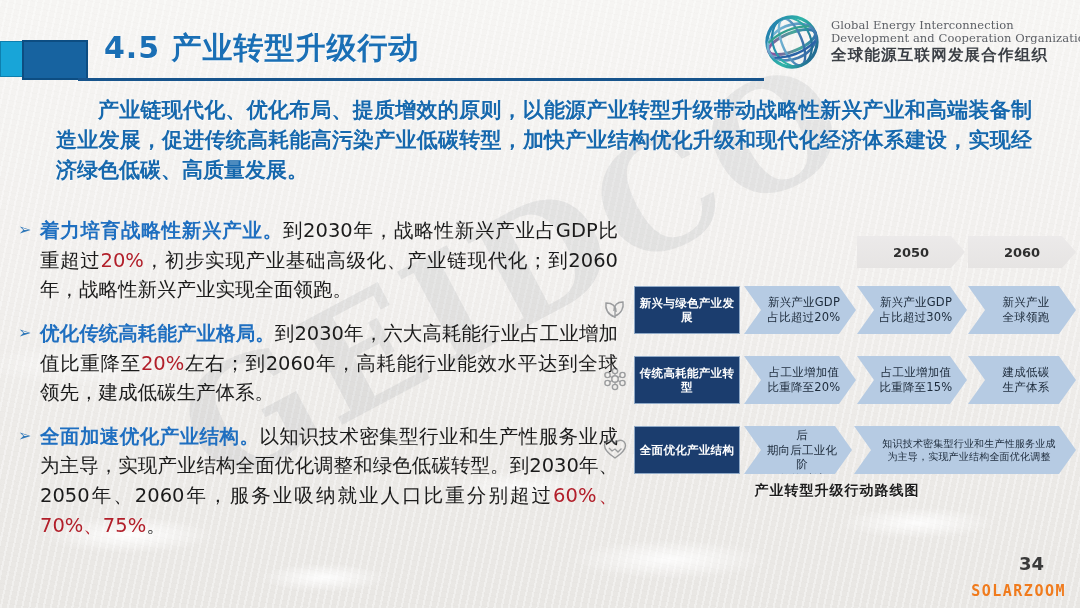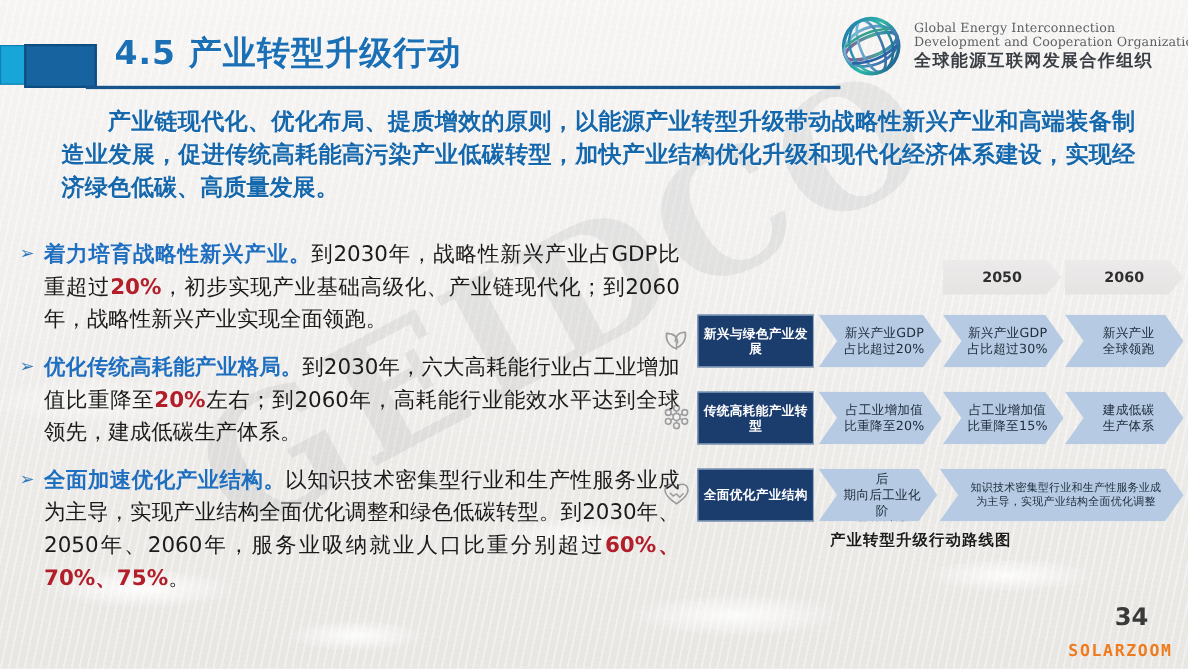--- a/index.html
+++ b/index.html
@@ -72,21 +72,21 @@
   
   .bullets{position:absolute;left:18px;top:216px;width:600px;}
   .blt{display:flex;margin-bottom:14px;}
   .blt-mark{
     flex:0 0 22px;color:#2f77b8;font-size:16px;line-height:1.5;padding-top:2px;
   }
   .blt-body{
     flex:1;font-size:19.5px;line-height:1.52;color:#1b1b1b;text-align:justify;
   }
   .blt-lead{color:#1f6fc0;font-weight:700;}
-  .hl{color:#b21f2a;font-weight:700;}
+  .hl{color:#b21f2a;font-weight:400;}
 
   
   .road{position:absolute;left:598px;top:236px;width:478px;height:280px;}
   .yearrow{position:absolute;left:144px;top:0;width:334px;height:32px;}
   .yr{
     position:absolute;top:0;height:32px;display:flex;align-items:center;justify-content:center;
     font-size:13px;font-weight:700;color:#2e2e2e;
     background:linear-gradient(180deg,#eceaea,#e6e4e3);
     clip-path:polygon(0 0, calc(100% - 14px) 0, 100% 50%, calc(100% - 14px) 100%, 0 100%);
   }
@@ -126,21 +126,21 @@
 
   .road-title{
     position:absolute;left:0;top:246px;width:478px;text-align:center;
     font-size:14px;font-weight:700;color:#1c1c1c;letter-spacing:1px;
     text-shadow:0 1px 0 rgba(255,255,255,.6);
   }
 
   
   .pageno{
     position:absolute;right:36px;bottom:34px;
-    font-size:22px;font-weight:700;color:#3a3a3a;
+    font-size:18px;font-weight:700;color:#3a3a3a;
   }
   .solarzoom{
     position:absolute;right:14px;bottom:8px;
     font-size:15px;font-weight:700;color:#f07b1d;letter-spacing:1.5px;
     font-family:"DejaVu Sans Mono","Liberation Mono",monospace;
   }
 </style>
 </head>
 <body>
 

